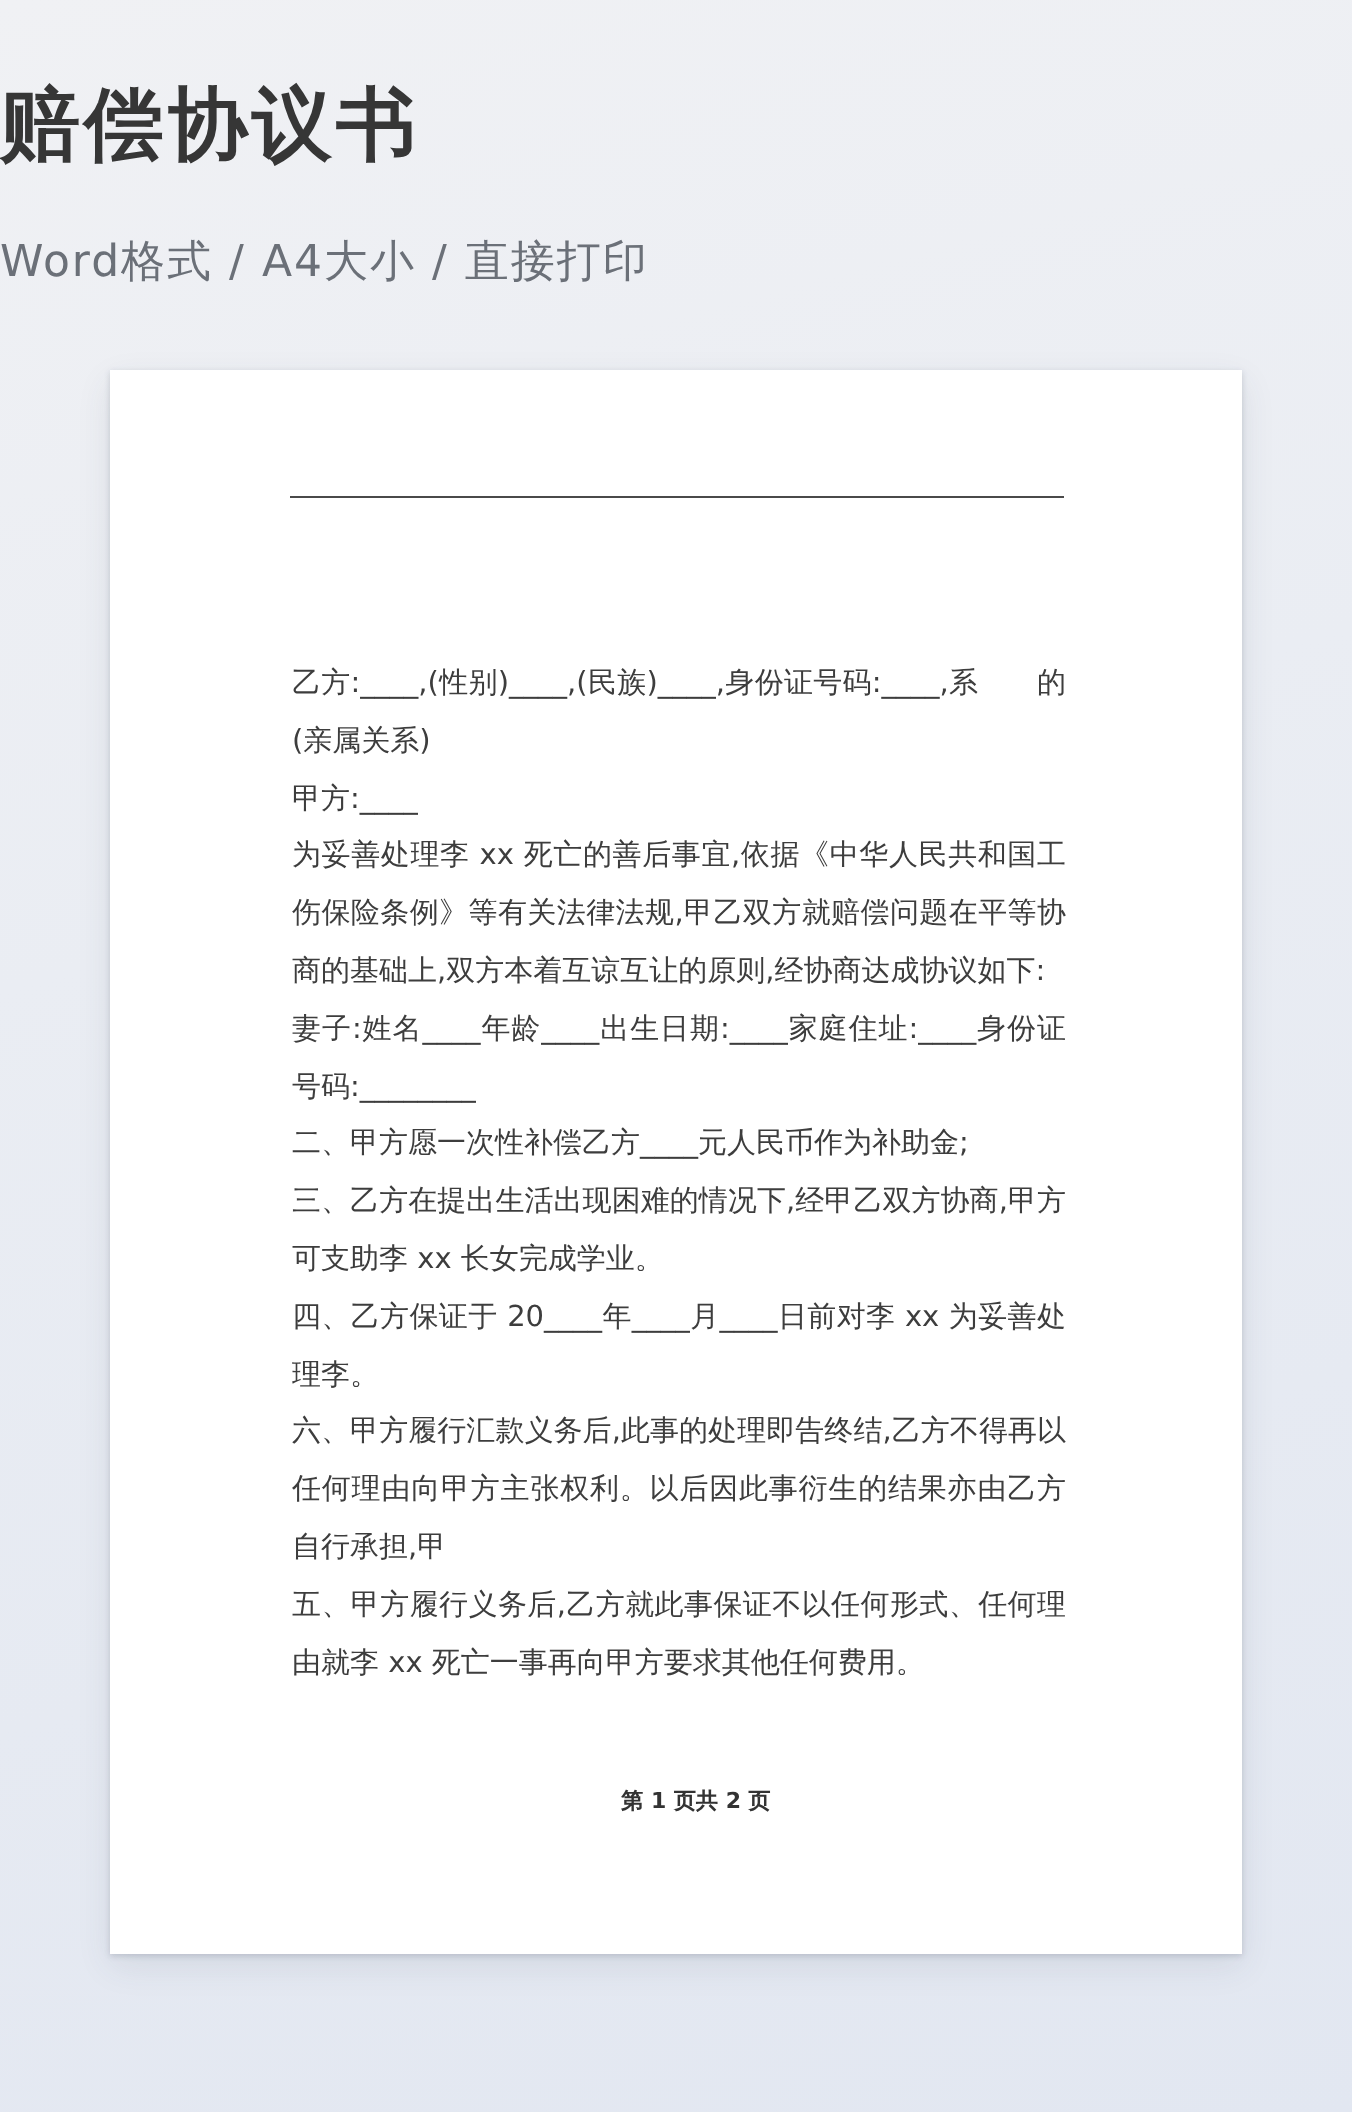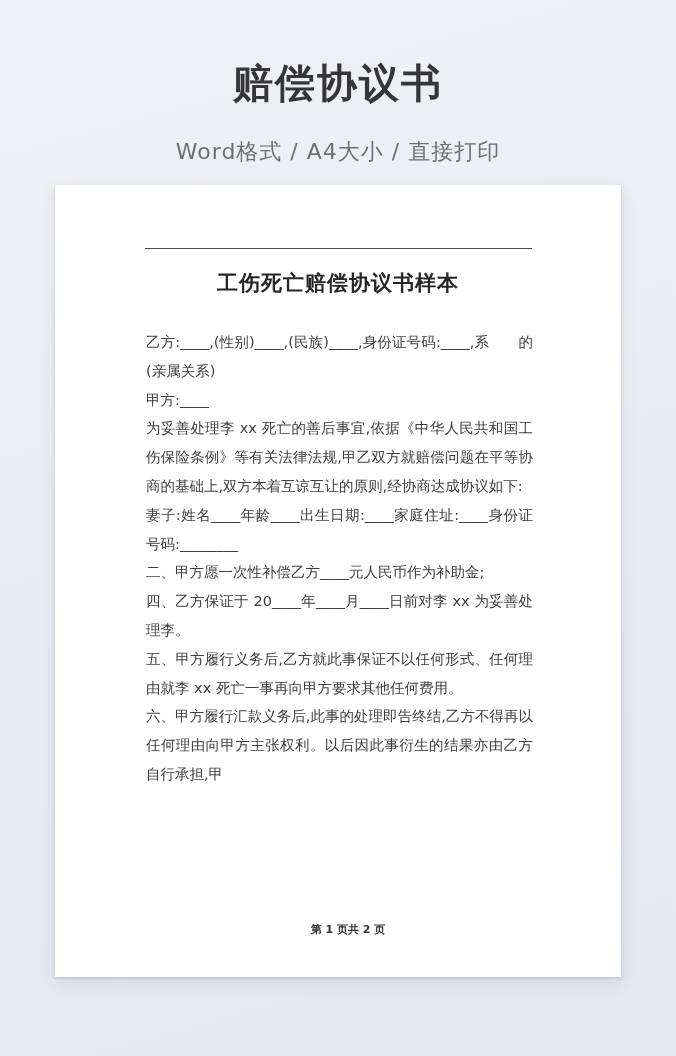--- a/index.html
+++ b/index.html
@@ -8,22 +8,22 @@
     width: 676px;
     height: 1056px;
     position: relative;
     overflow: hidden;
     background: linear-gradient(165deg, #f0f1f4 0%, #eaedf3 40%, #e2e7f1 100%);
     font-family: "DejaVu Sans", "Liberation Sans", sans-serif;
   }
 
   
   .promo-header {
-    padding-top: 56px;
-    text-align: center;
+    padding-top: 35px;
+    text-align: left;
   }
   .promo-title {
     margin: 0;
     font-size: 40px;
     font-weight: bold;
     color: #363636;
     letter-spacing: 2px;
   }
   .promo-subtitle {
     margin-top: 26px;
@@ -68,45 +68,45 @@
     left: 91px;
     width: 387px;
     font-size: 14.5px;
     line-height: 28.8px;
     color: #3d3d3d;
     text-align: justify;
   }
   .doc-body p { margin: 0; }
   .doc-footer {
     position: absolute;
-    top: 737px;
+    top: 708px;
     left: 0;
     right: 0;
     text-align: center;
     font-size: 11px;
     font-weight: bold;
     color: #333333;
     padding-left: 20px;
   }
 </style>
 </head>
 <body>
 
 <header class="promo-header">
   <h1 class="promo-title">赔偿协议书</h1>
   <div class="promo-subtitle">Word格式 / A4大小 / 直接打印</div>
 </header>
 
 <section class="doc-page">
   <div class="doc-head-rule"></div>
-  <h2 class="doc-title">工伤死亡赔偿协议书样本</h2>
   <div class="doc-body">
     <p>乙方:____,(性别)____,(民族)____,身份证号码:____,系　　的(亲属关系)</p>
     <p>甲方:____</p>
     <p>为妥善处理李 xx 死亡的善后事宜,依据《中华人民共和国工伤保险条例》等有关法律法规,甲乙双方就赔偿问题在平等协商的基础上,双方本着互谅互让的原则,经协商达成协议如下:</p>
     <p>妻子:姓名____年龄____出生日期:____家庭住址:____身份证号码:________</p>
     <p>二、甲方愿一次性补偿乙方____元人民币作为补助金;</p>
+    <p>三、乙方在提出生活出现困难的情况下,经甲乙双方协商,甲方可支助李 xx 长女完成学业。</p>
     <p>四、乙方保证于 20____年____月____日前对李 xx 为妥善处理李。</p>
+    <p>六、甲方履行汇款义务后,此事的处理即告终结,乙方不得再以任何理由向甲方主张权利。以后因此事衍生的结果亦由乙方自行承担,甲</p>
     <p>五、甲方履行义务后,乙方就此事保证不以任何形式、任何理由就李 xx 死亡一事再向甲方要求其他任何费用。</p>
-    <p>六、甲方履行汇款义务后,此事的处理即告终结,乙方不得再以任何理由向甲方主张权利。以后因此事衍生的结果亦由乙方自行承担,甲</p>
   </div>
   <div class="doc-footer">第 1 页共 2 页</div>
 </section>
 
 </body></html>

